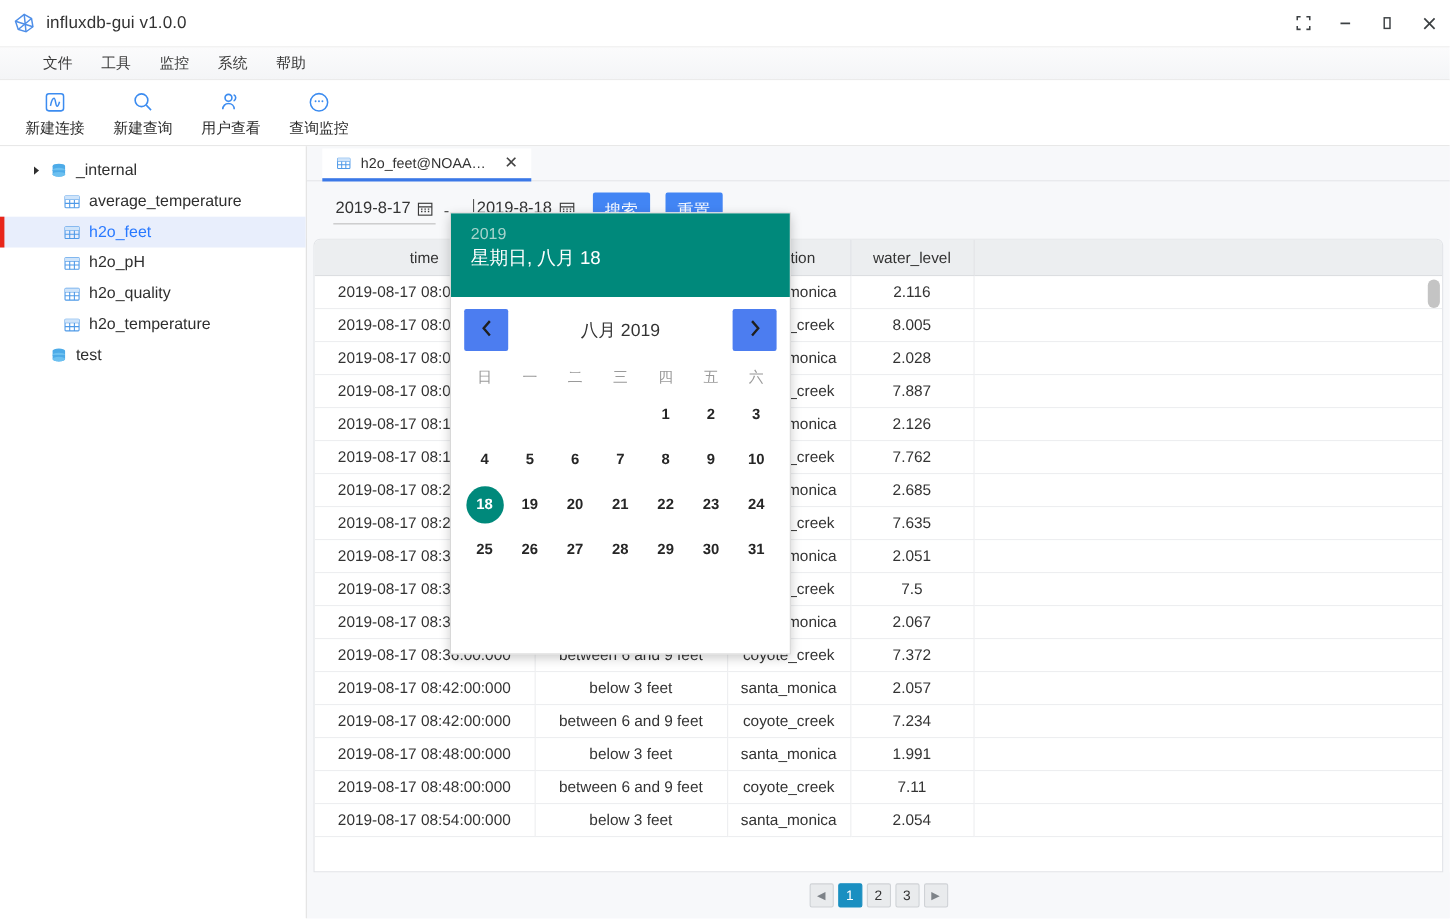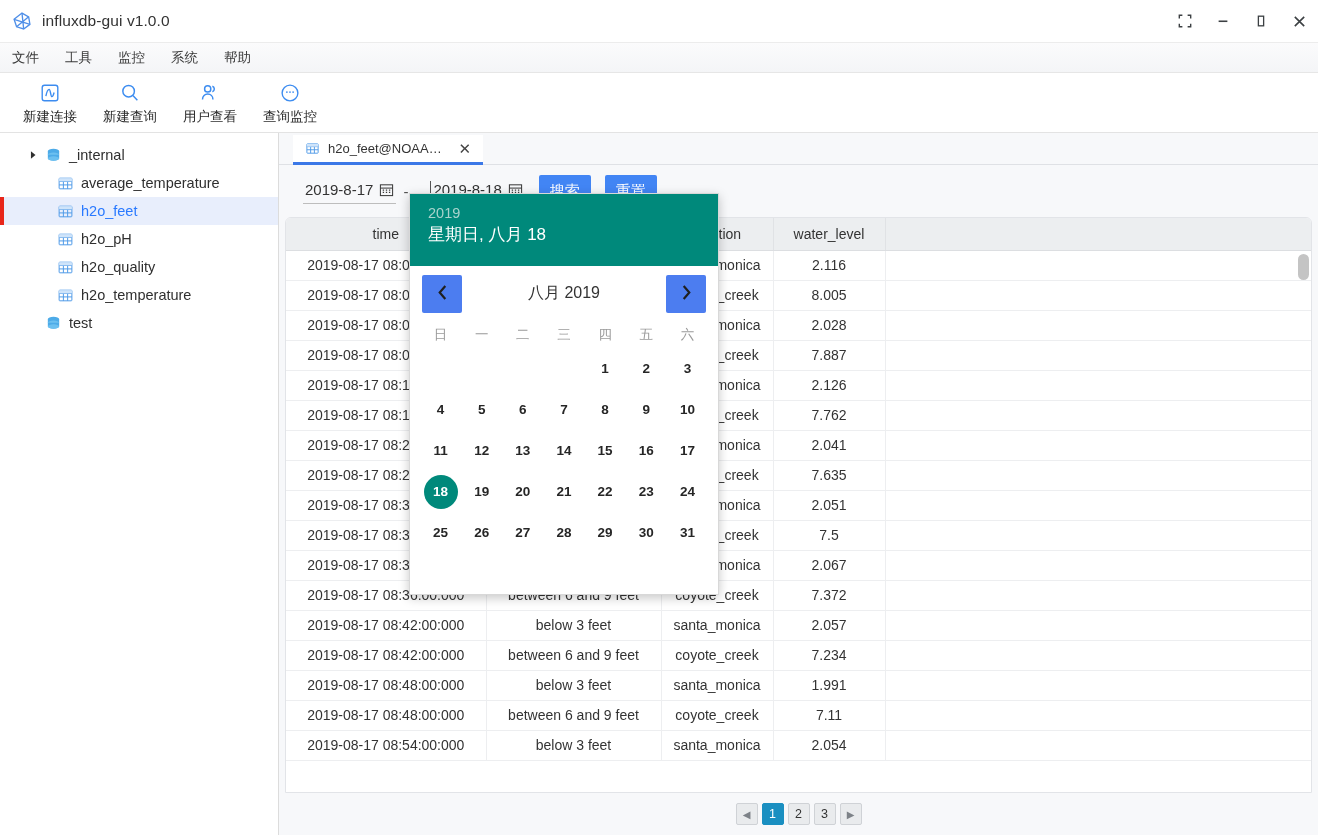--- a/index.html
+++ b/index.html
@@ -22,21 +22,21 @@
   #win-controls { position: absolute; right: 0; top: 0; height: 42px; display: flex; align-items: center; }
   .wc { width: 38px; height: 42px; display:flex; align-items:center; justify-content:center; color:#444; }
   .wc svg { display:block; }
 
   
   #menubar {
     height: 31px; width: 100%;
     background: linear-gradient(#fbfbfc,#f4f5f7);
     border-top: 1px solid #ececec;
     border-bottom: 1px solid #e6e6e6;
-    display: flex; align-items: center; padding-left: 1px;
+    display: flex; align-items: center; padding-left: 28px;
   }
   .menu-item { font-size: 13.5px; color: #3a3a3a; padding: 3px 11px; margin-right: 4px; }
 
   
   #toolbar {
     height: 60px; width: 100%;
     background: #ffffff;
     border-bottom: 1px solid #e3e3e3;
     display: flex; align-items: center; padding-left: 10px;
   }
@@ -469,21 +469,21 @@
               <td class="col-time">2019-08-17 08:12:00:000</td>
               <td class="col-level">between 6 and 9 feet</td>
               <td class="col-loc">coyote_creek</td>
               <td class="col-water">7.762</td>
               <td class="col-blank"></td>
             </tr>
             <tr>
               <td class="col-time">2019-08-17 08:24:00:000</td>
               <td class="col-level">below 3 feet</td>
               <td class="col-loc">santa_monica</td>
-              <td class="col-water">2.041</td>
+              <td class="col-water">2.685</td>
               <td class="col-blank"></td>
             </tr>
             <tr>
               <td class="col-time">2019-08-17 08:24:00:000</td>
               <td class="col-level">between 6 and 9 feet</td>
               <td class="col-loc">coyote_creek</td>
               <td class="col-water">7.635</td>
               <td class="col-blank"></td>
             </tr>
             <tr>
@@ -633,43 +633,20 @@
                 </td>
                 <td>
                   <div class="dp-day">9</div>
                 </td>
                 <td>
                   <div class="dp-day">10</div>
                 </td>
               </tr>
               <tr>
                 <td>
-                  <div class="dp-day">11</div>
-                </td>
-                <td>
-                  <div class="dp-day">12</div>
-                </td>
-                <td>
-                  <div class="dp-day">13</div>
-                </td>
-                <td>
-                  <div class="dp-day">14</div>
-                </td>
-                <td>
-                  <div class="dp-day">15</div>
-                </td>
-                <td>
-                  <div class="dp-day">16</div>
-                </td>
-                <td>
-                  <div class="dp-day">17</div>
-                </td>
-              </tr>
-              <tr>
-                <td>
                   <div class="dp-day today">18</div>
                 </td>
                 <td>
                   <div class="dp-day">19</div>
                 </td>
                 <td>
                   <div class="dp-day">20</div>
                 </td>
                 <td>
                   <div class="dp-day">21</div>

